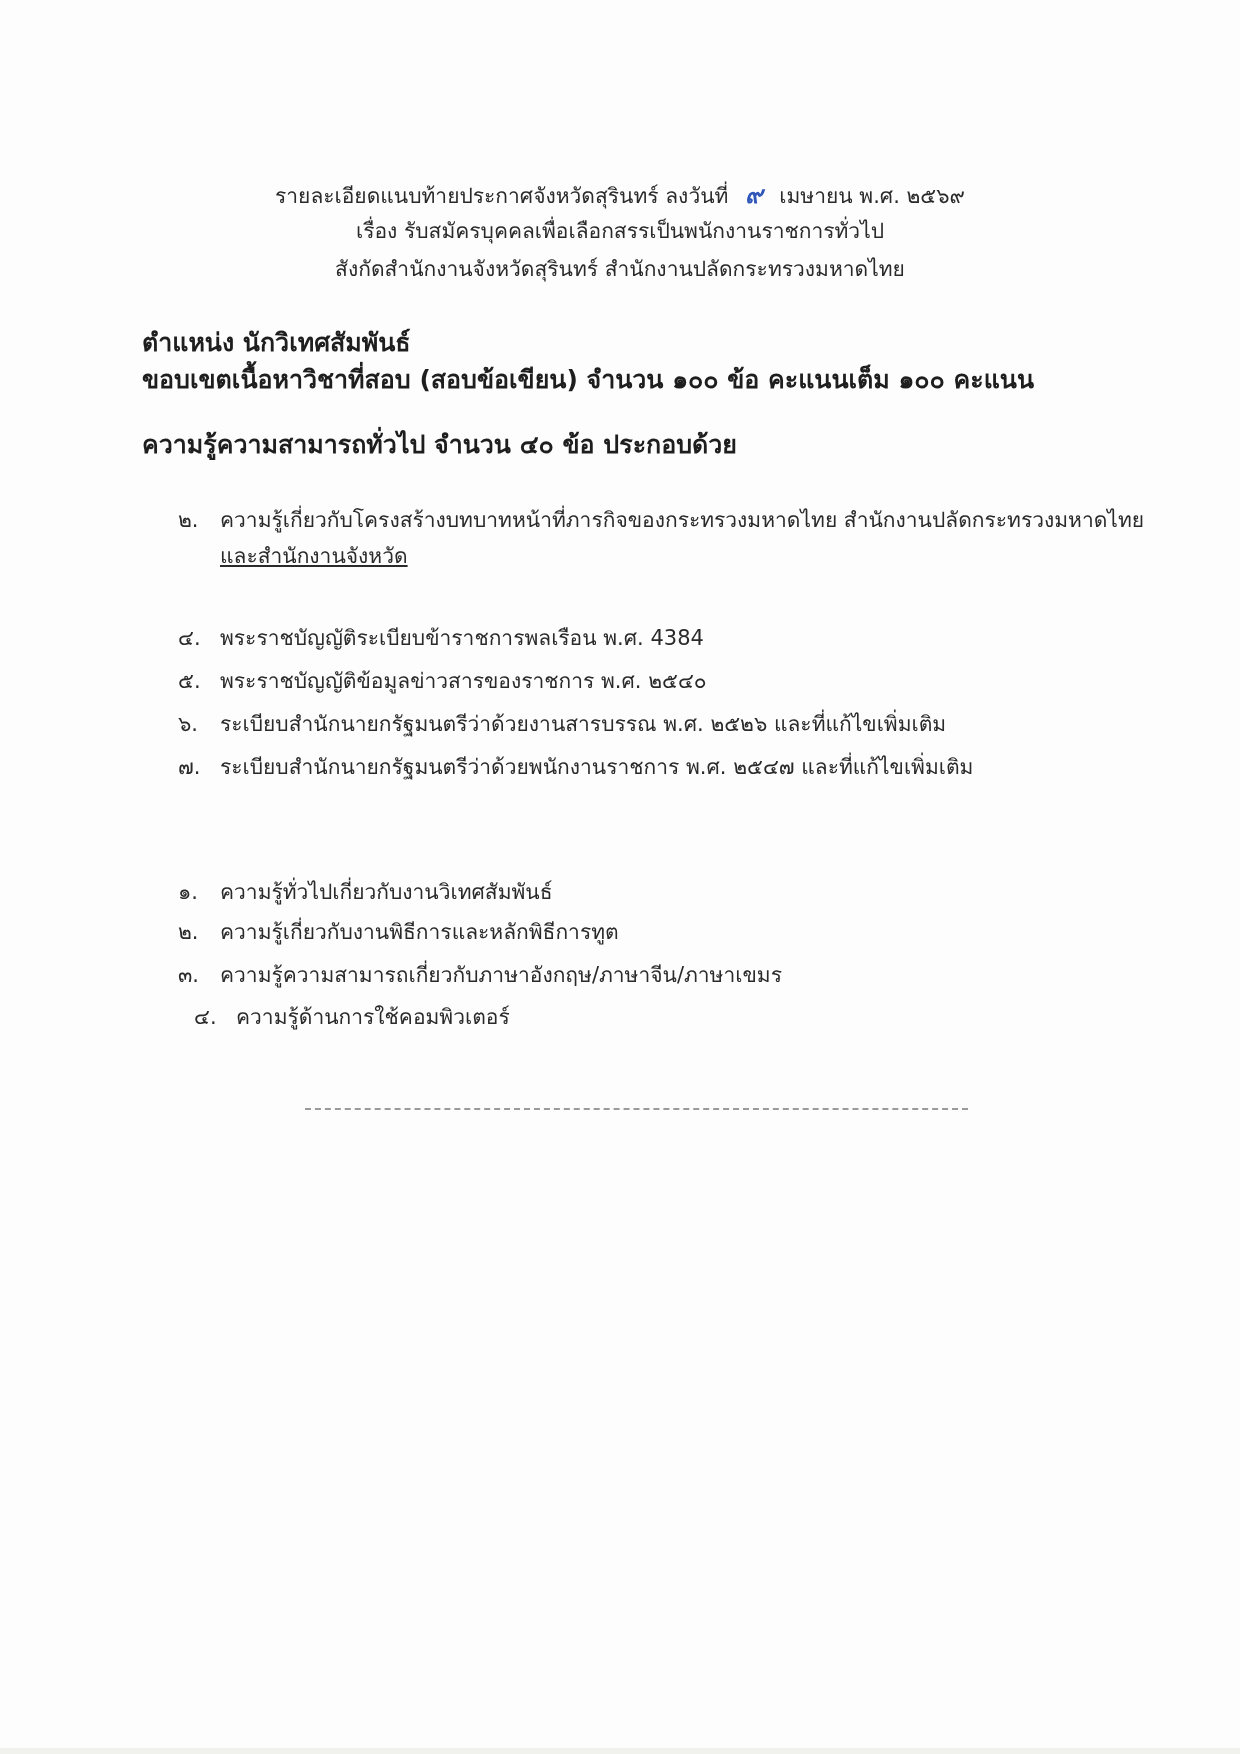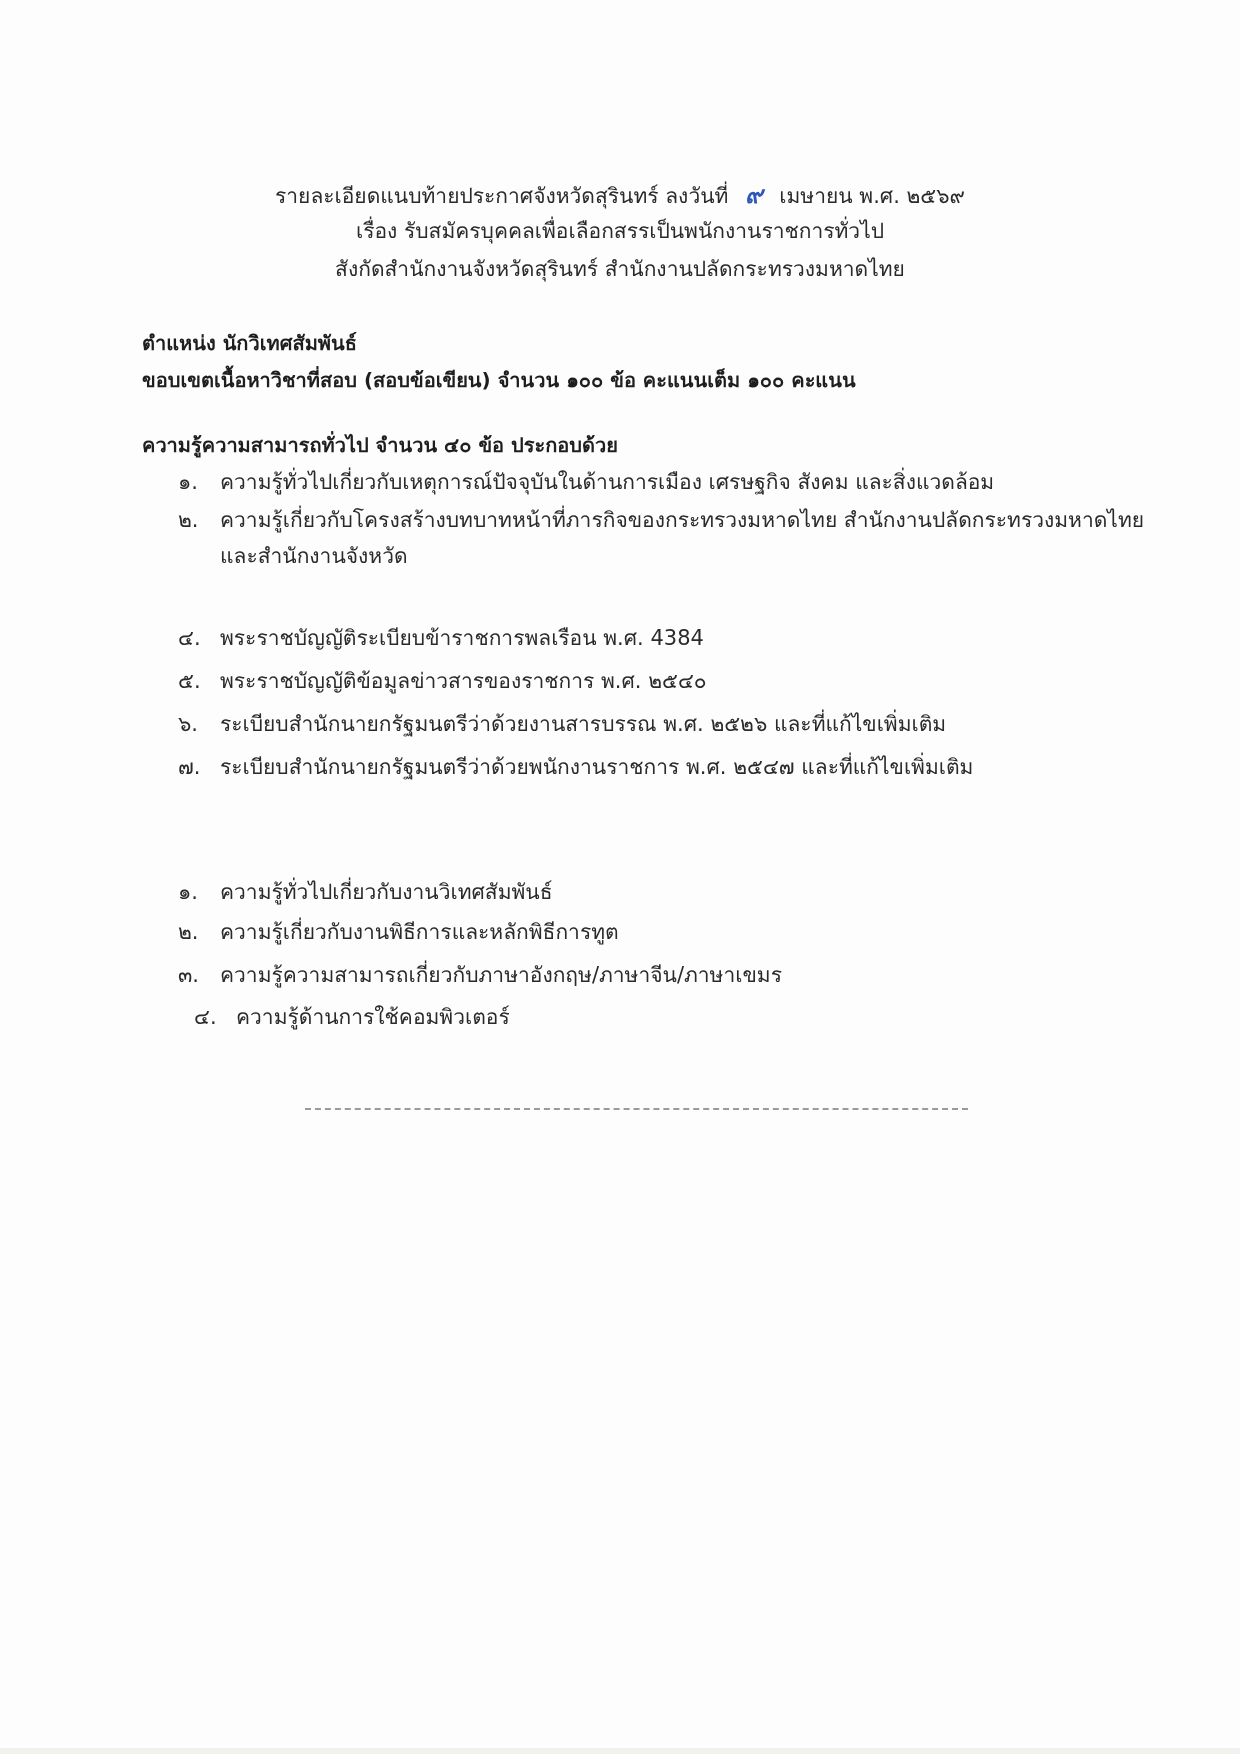--- a/index.html
+++ b/index.html
@@ -1,21 +1,21 @@
 <!DOCTYPE html>
 <html><head>
   <meta charset="utf-8">
   <style>
     html, body { margin: 0; padding: 0; background: #ffffff; }
     body { width: 1240px; height: 1754px; position: relative; overflow: hidden;
            font-family: "DejaVu Sans", "Liberation Sans", sans-serif; color: #2a2a2a; }
     .page { position: absolute; left: 0; top: 0; width: 1240px; height: 1754px; background: #fdfdfd; padding-left: 48px; }
     .line { position: absolute; white-space: nowrap; font-size: 21px; line-height: 30px; }
     .center { left: 0; width: 1240px; text-align: center; }
-    .bold { font-weight: bold; font-size: 20px; color: #1e1e1e; }
+    .bold { font-weight: bold; font-size: 25px; color: #1e1e1e; }
     .hand { color: #2f56b8; font-style: italic; font-weight: bold; font-size: 24px; margin: 0 10px; }
     .num { display: inline-block; width: 42px; }
     .item { left: 178px; }
     .cont { left: 220px; }
     .divider { position: absolute; left: 305px; top: 1108px; width: 663px; height: 0;
                border-top: 2px dashed #9a9a9a; }
     .edge { position: absolute; right: 0; top: 0; width: 4px; height: 1754px; background: #f3f3f0; }
     .bottom-edge { position: absolute; left: 0; bottom: 0; width: 1240px; height: 6px; background: #f1f1ee; }
   </style>
 </head>
@@ -29,27 +29,24 @@
     <span>เมษายน พ.ศ. ๒๕๖๙</span>
   </div>
   <div class="line center" style="top:216px;">เรื่อง รับสมัครบุคคลเพื่อเลือกสรรเป็นพนักงานราชการทั่วไป</div>
   <div class="line center" style="top:254px;">สังกัดสำนักงานจังหวัดสุรินทร์ สำนักงานปลัดกระทรวงมหาดไทย</div>
 
   <div class="line bold" style="left:142px; top:328px;">ตำแหน่ง นักวิเทศสัมพันธ์</div>
   <div class="line bold" style="left:142px; top:365px;">ขอบเขตเนื้อหาวิชาที่สอบ (สอบข้อเขียน) จำนวน ๑๐๐ ข้อ คะแนนเต็ม ๑๐๐ คะแนน</div>
 
   <div class="line bold" style="left:142px; top:430px;">ความรู้ความสามารถทั่วไป จำนวน ๔๐ ข้อ ประกอบด้วย</div>
 
-  <div class="line item" style="top:467px;">
-    <span class="num">๑.</span><span>ความรู้ทั่วไปเกี่ยวกับเหตุการณ์ปัจจุบันในด้านการเมือง เศรษฐกิจ สังคม และสิ่งแวดล้อม</span>
-  </div>
   <div class="line item" style="top:505px;">
     <span class="num">๒.</span><span>ความรู้เกี่ยวกับโครงสร้างบทบาทหน้าที่ภารกิจของกระทรวงมหาดไทย สำนักงานปลัดกระทรวงมหาดไทย</span>
   </div>
-  <div class="line cont" style="top:541px;">และสำนักงานจังหวัด</div>
+  <div class="line cont" style="top:541px;text-decoration:underline;">และสำนักงานจังหวัด</div>
   <div class="line item" style="top:623px;">
     <span class="num">๔.</span><span>พระราชบัญญัติระเบียบข้าราชการพลเรือน พ.ศ. 4384</span>
   </div>
   <div class="line item" style="top:666px;">
     <span class="num">๕.</span><span>พระราชบัญญัติข้อมูลข่าวสารของราชการ พ.ศ. ๒๕๔๐</span>
   </div>
   <div class="line item" style="top:709px;">
     <span class="num">๖.</span><span>ระเบียบสำนักนายกรัฐมนตรีว่าด้วยงานสารบรรณ พ.ศ. ๒๕๒๖ และที่แก้ไขเพิ่มเติม</span>
   </div>
   <div class="line item" style="top:752px;">

